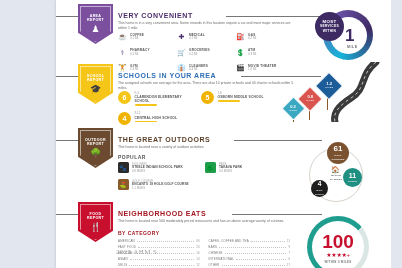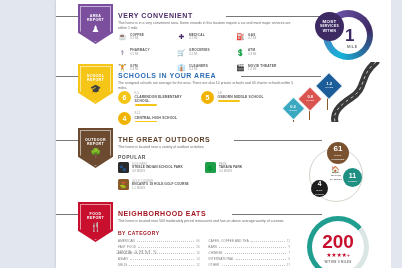--- a/index.html
+++ b/index.html
@@ -506,21 +506,21 @@
         <div class="cat-row">
             <span class="cn">OTHER</span>
             <span class="dots"></span>
             <span class="cv">17</span>
           </div>
       </div>
     </div>
 
     <div class="eat-viz">
       <div class="eat-ring"></div>
-      <div class="eat-num">200</div>
+      <div class="eat-num">100</div>
       <div class="eat-stars">★★★★+</div>
       <div class="eat-sub">WITHIN 5 MILES</div>
     </div>
 
     <div class="watermark">2025 AHM S</div>
   </div>
 
   <div class="page-right-edge"></div>
 </div>
 

